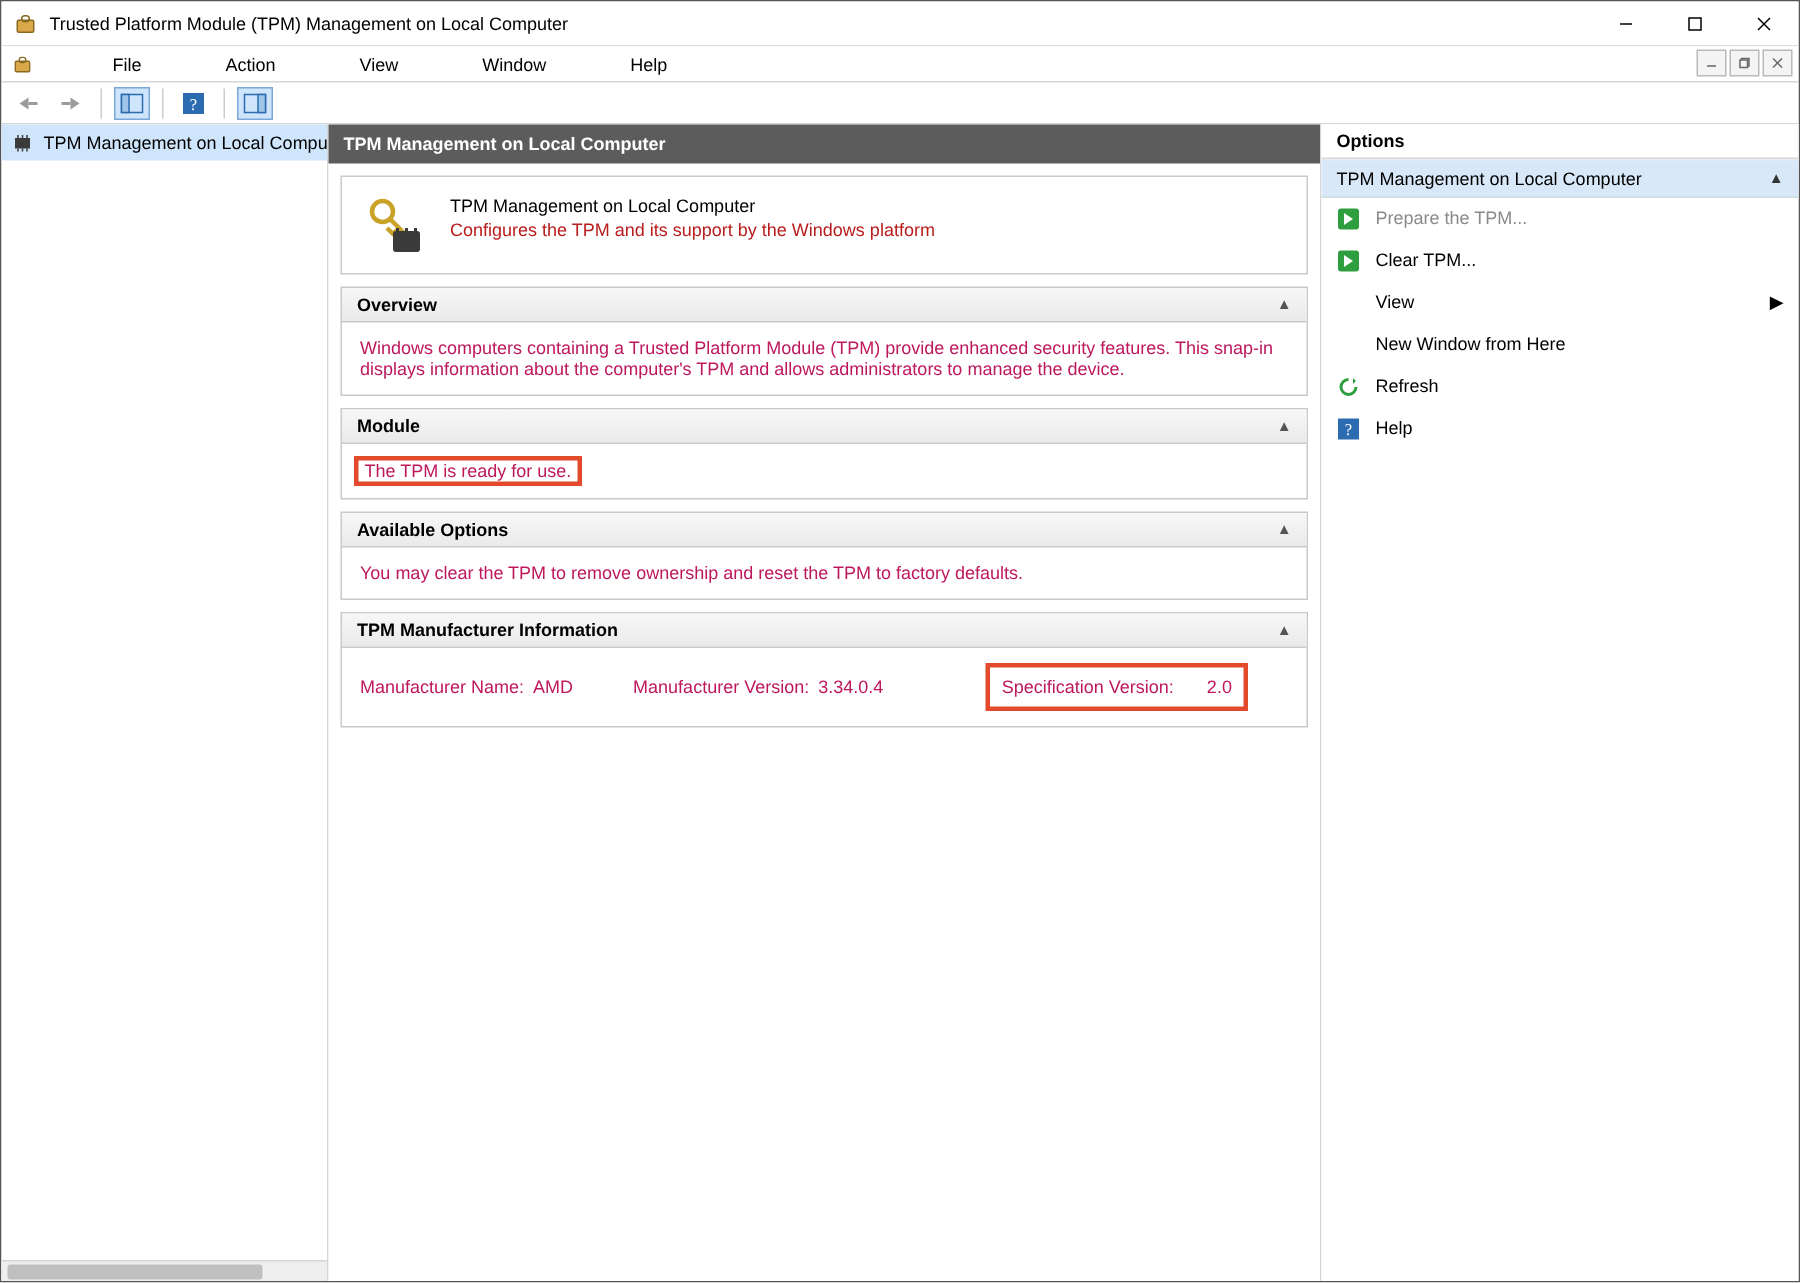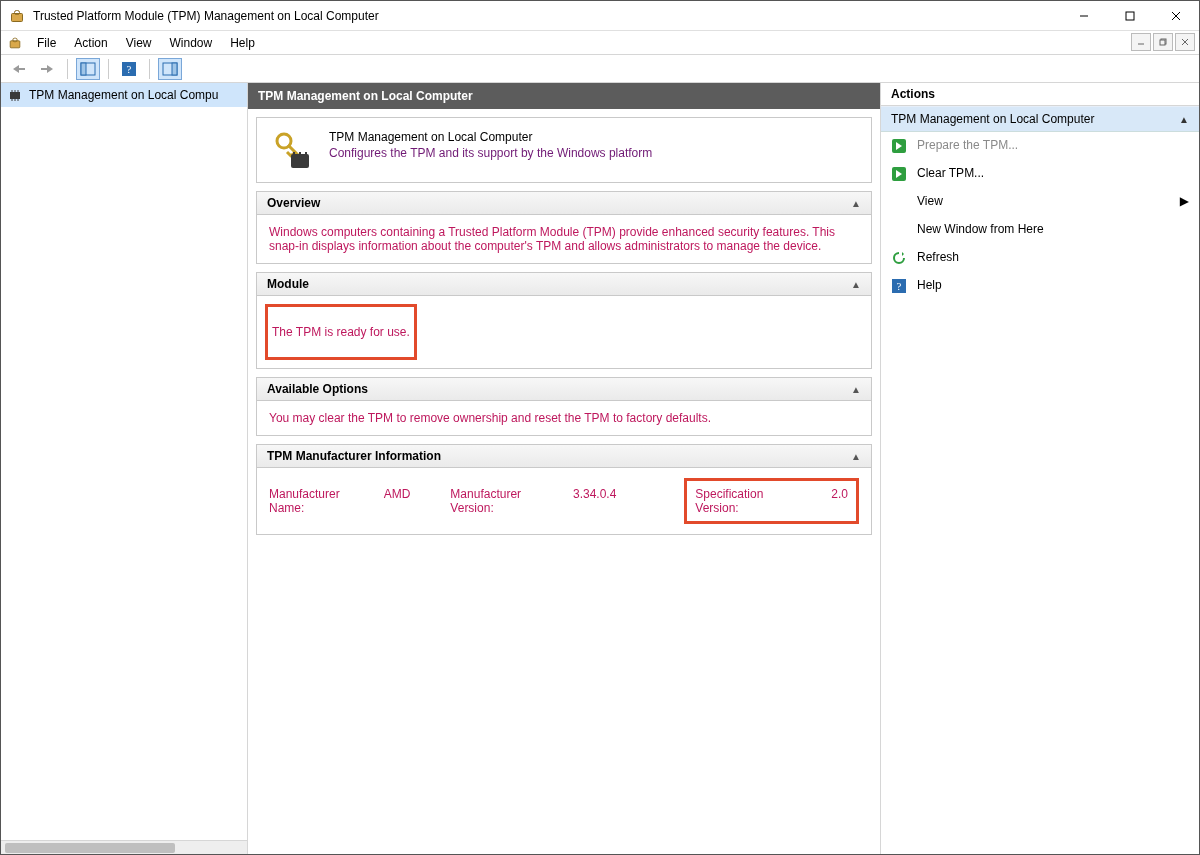--- a/index.html
+++ b/index.html
@@ -24,39 +24,39 @@
   .winbtns { display: flex; height: 100%; }
   .winbtn { width: 46px; display: flex; align-items: center; justify-content: center; cursor: default; }
   .winbtn svg { width: 10px; height: 10px; stroke: #000; stroke-width: 1; fill: none; }
 
   
   .menubar {
     height: 24px; display: flex; align-items: center; gap: 2px; padding: 0 6px;
     background: #fff; border-bottom: 1px solid #d6d6d6; position: relative;
   }
   .menubar .mini-icon { width: 16px; height: 16px; margin-right: 4px; display:inline-flex; align-items:center; justify-content:center;}
-  .menu-item { padding: 3px 8px; cursor: default; }
+  .menu-item { padding: 3px 8px; cursor: default; margin-left: 38px; }
   .mdi-controls { position: absolute; right: 4px; top: 2px; display: flex; gap: 2px; }
   .mdi-btn { width: 20px; height: 18px; border: 1px solid #bbb; background: #f4f4f4; display: flex; align-items: center; justify-content: center; }
   .mdi-btn svg { width: 8px; height: 8px; stroke: #666; stroke-width: 1; fill: none; }
 
   
   .toolbar {
     height: 28px; display: flex; align-items: center; gap: 4px; padding: 2px 6px;
     background: #fff; border-bottom: 1px solid #d6d6d6;
   }
   .tbtn { width: 24px; height: 22px; display: flex; align-items: center; justify-content: center; border: 1px solid transparent; }
   .tbtn.active { border: 1px solid #7aa7d8; background: #cfe5fb; }
   .sep { width: 1px; height: 20px; background: #ccc; margin: 0 4px; }
 
   
   .main { flex: 1; display: flex; min-height: 0; }
 
   .left-pane {
-    width: 247px; border-right: 1px solid #d6d6d6; background: #fff; display: flex; flex-direction: column;
+    width: 218px; border-right: 1px solid #d6d6d6; background: #fff; display: flex; flex-direction: column;
   }
   .tree-item {
     height: 24px; display: flex; align-items: center; gap: 6px; padding: 0 6px;
     background: #cfe5fb; white-space: nowrap; overflow: hidden;
   }
   .tree-icon { width: 16px; height: 16px; display:inline-flex; align-items:center; justify-content:center;}
   .left-flex { flex:1; }
   .left-scrollbar { height: 14px; background: #eee; border-top: 1px solid #d6d6d6; position: relative; }
   .left-scrollthumb { position:absolute; left:4px; top:2px; width:170px; height:10px; background:#bfbfbf; border-radius:2px; }
 
@@ -65,31 +65,31 @@
   }
   .center-header {
     background: #5c5c5c; color: #fff; font-weight: 600; padding: 6px 10px;
   }
   .center-body { padding: 8px 8px; display:flex; flex-direction:column; gap:8px; }
 
   .intro-box { border: 1px solid #c9c9c9; background: #fff; padding: 10px 12px; display:flex; gap:16px; align-items:flex-start; }
   .intro-icon { width: 44px; height: 44px; display:inline-flex; align-items:center; justify-content:center; }
   .intro-text { padding-top:2px; }
   .intro-title { font-weight:400; margin-bottom:2px; }
-  .intro-desc { color:#701a75; }
+  .intro-desc { color:#b91c1c; }
 
   .group { border: 1px solid #c9c9c9; background:#fff; }
   .group-header {
     background: linear-gradient(#f7f7f7,#eaeaea); border-bottom: 1px solid #c9c9c9;
     padding: 4px 10px; font-weight:600; display:flex; justify-content: space-between; align-items:center;
   }
   .group-header .caret { font-size:10px; color:#555;}
   .group-body { padding: 10px 12px; color:#be185d; }
 
-  .highlight-red { border: 3px solid #e24a2b; display:inline-block; padding: 18px 4px; margin:-2px -4px; }
+  .highlight-red { border: 3px solid #e24a2b; display:inline-block; padding: 0 4px; margin:-2px -4px; }
 
   .mfr-row { display:flex; gap: 40px; align-items:center; }
   .mfr-item { display:flex; gap:6px; }
   .spec-highlight { border: 3px solid #e24a2b; padding: 6px 8px; display:inline-flex; gap:22px;margin-left:28px; }
 
   .right-pane { width: 318px; background:#fff; display:flex; flex-direction:column; }
   .right-header { padding: 4px 10px; font-weight:600; border-bottom:1px solid #d6d6d6; background:#fff; }
   .right-section-head {
     background:#d8e8f8; padding: 5px 10px; font-weight:400; display:flex; justify-content:space-between; align-items:center;
     border-bottom: 1px solid #cdd; border-top: 1px solid #e6eef8;
@@ -296,21 +296,21 @@
                 <span>2.0</span>
               </div>
             </div>
           </div>
         </div>
 
       </div>
     </div>
 
     <div class="right-pane">
-      <div class="right-header">Actions</div>
+      <div class="right-header">Options</div>
       <div class="right-section-head">
         <span>TPM Management on Local Computer</span>
         <span class="caret">▲</span>
       </div>
       <div class="action-list">
         <div class="action-item disabled">
           <span class="aicon">
             <svg viewBox="0 0 16 16" width="16" height="16">
                 <rect x="1" y="1" width="14" height="14" rx="2" fill="#2e9e3f"></rect>
                 <path d="M5 4 L11 8 L5 12 Z" fill="#fff"></path>

